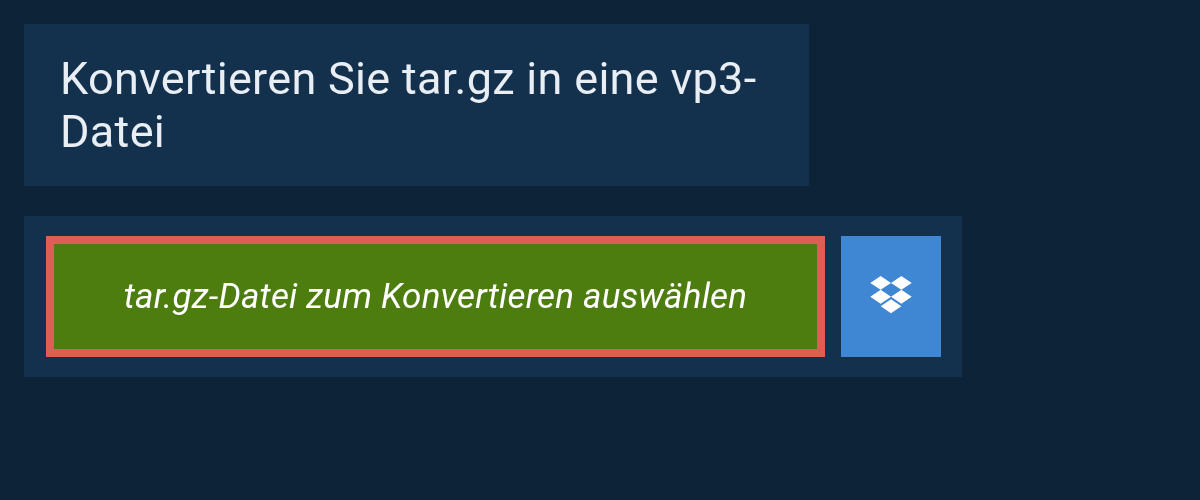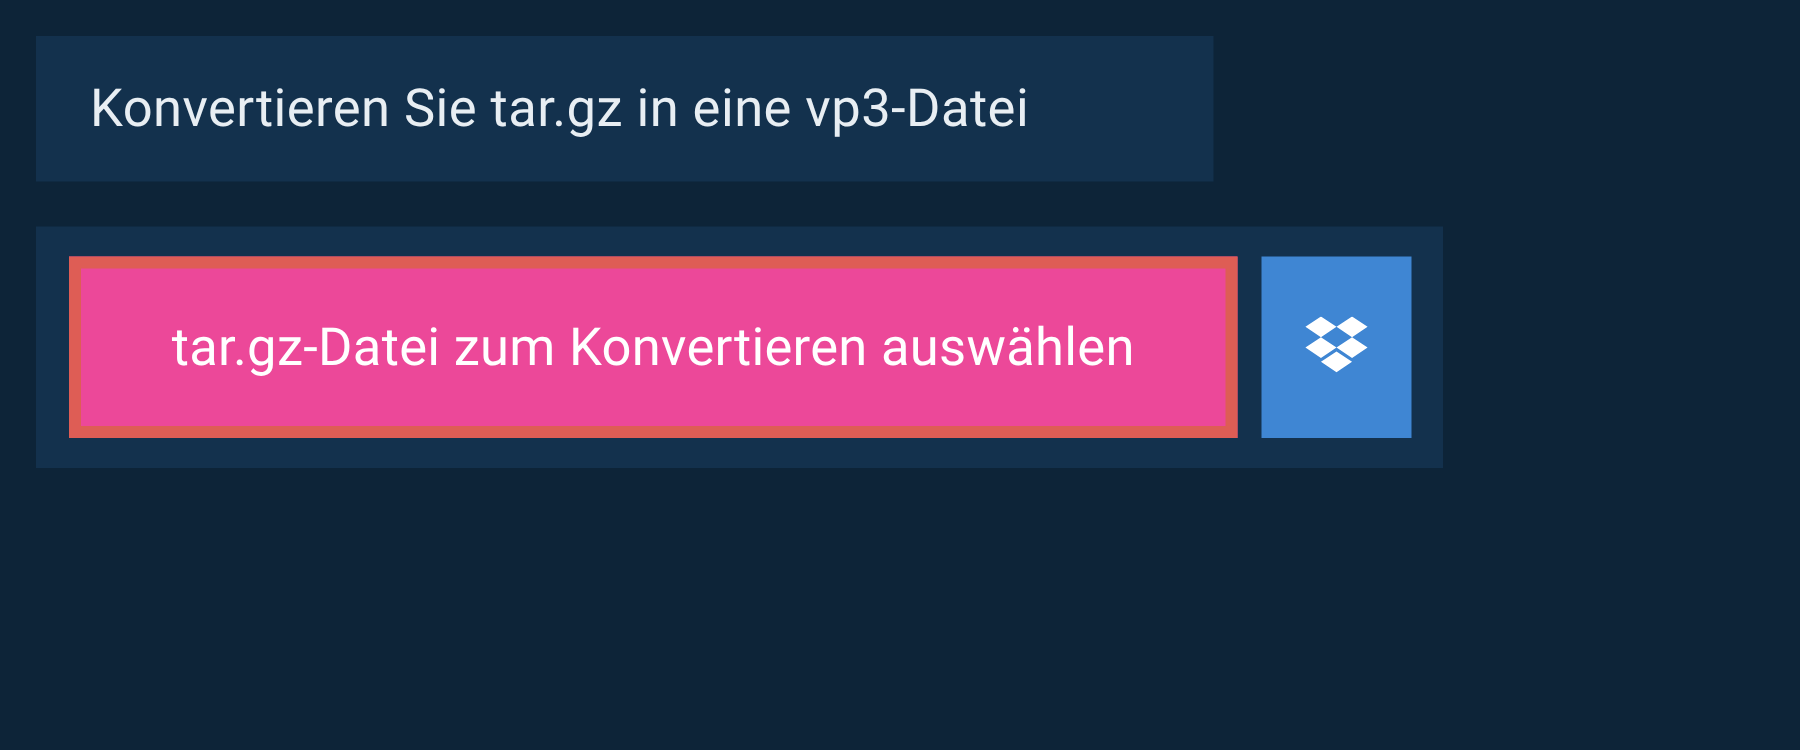--- a/index.html
+++ b/index.html
@@ -15,44 +15,45 @@
       overflow: hidden;
     }
     .title-bar {
       background-color: #13314d;
       padding: 28px 36px;
       margin: 24px 24px 0 24px;
       width: 785px;
     }
     .title-text {
       color: #e8eef3;
-      font-size: 35px;
+      font-size: 45px;
       font-weight: 400;
       letter-spacing: 0.3px;
     }
     .upload-panel {
       background-color: #13314d;
       margin: 30px 24px 0 24px;
       padding: 20px 22px;
       display: flex;
       gap: 16px;
       width: 938px;
     }
     .choose-button {
       flex: 0 0 auto;
-      background-color: #ec4899;
+      background-color: #4d7c0f;
       border: 8px solid #de5d55;
       color: #ffffff;
       font-size: 35px;
       font-weight: 400;
       padding: 32px 20px;
       text-align: center;
       cursor: pointer;
       letter-spacing: 0.2px;
       width: 779px;
+      font-style: italic;
     }
     .dropbox-button {
       flex: 0 0 auto;
       width: 100px;
       background-color: #3f86d3;
       display: flex;
       align-items: center;
       justify-content: center;
       cursor: pointer;
     }

